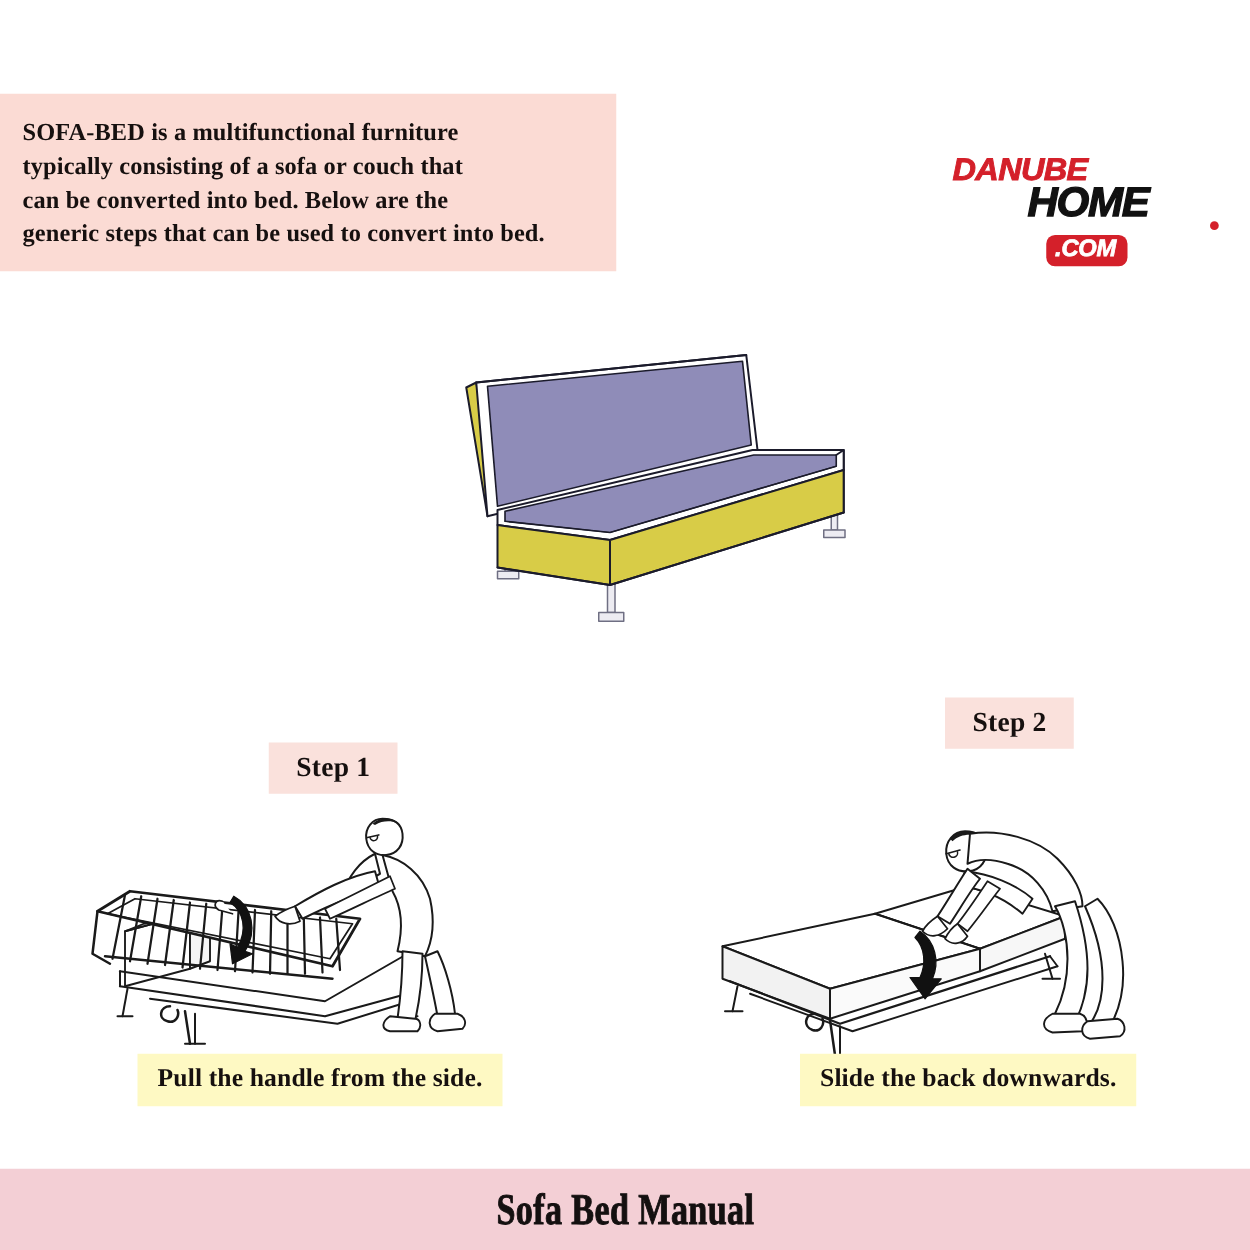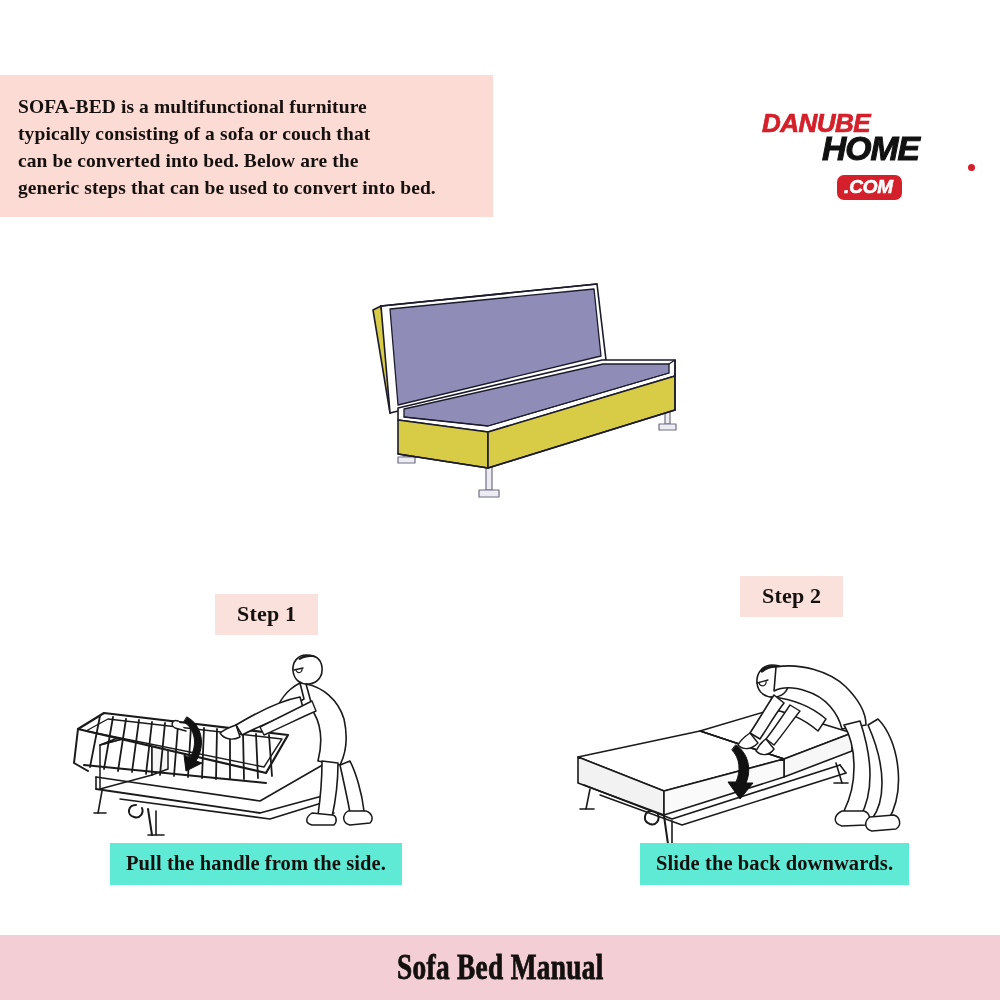--- a/index.html
+++ b/index.html
@@ -41,21 +41,21 @@
     padding-left: 18px;
     padding-right: 4px;
     letter-spacing: 0.1px;
     white-space: pre-line;
   }
 
   
   .logo {
     position: absolute;
     left: 762px;
-    top: 110px;
+    top: 123px;
     width: 215px;
     height: 58px;
   }
   .logo-line1 {
     font-family: "Liberation Sans", sans-serif;
     font-weight: bold;
     font-style: italic;
     font-size: 25px;
     letter-spacing: -0.5px;
     color: #d4202a;
@@ -130,34 +130,34 @@
     top: 0;
     background: #fae1dc;
     font-family: "Liberation Serif", serif;
     font-weight: bold;
     font-size: 22px;
     color: #16100f;
     padding: 7px 22px 8px 22px;
     letter-spacing: 0.2px;
   }
   .step-col.left  .step-badge { left: 155px; margin-top: 36px; }
-  .step-col.right .step-badge { left: 180px; margin-top: 18px; }
+  .step-col.right .step-badge { left: 196px; }
 
   .step-figure {
     position: absolute;
     top: 55px;
     left: 0;
     width: 400px;
     height: 235px;
   }
 
   .step-caption {
     position: absolute;
     top: 843px;
-    background: #5eead4;
+    background: #fef9c3;
     font-family: "Liberation Serif", serif;
     font-weight: bold;
     font-size: 20.5px;
     color: #16100f;
     padding: 9px 16px 10px 16px;
     letter-spacing: 0.1px;
     white-space: nowrap;
   }
   .step-caption.left  { left: 110px; }
   .step-caption.right { left: 640px; }

